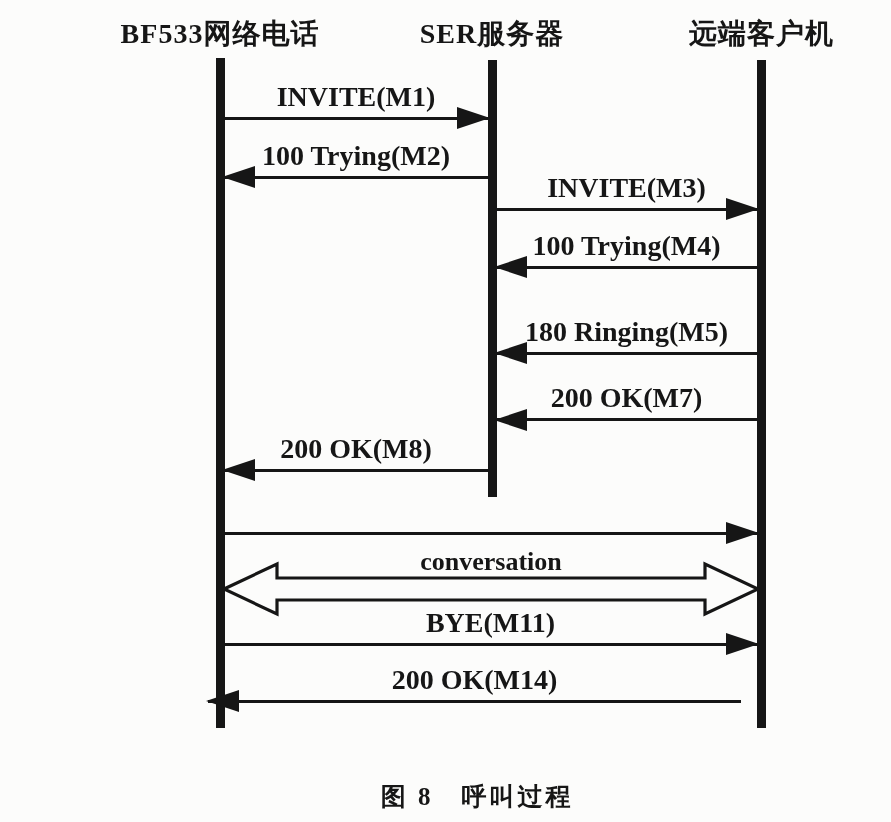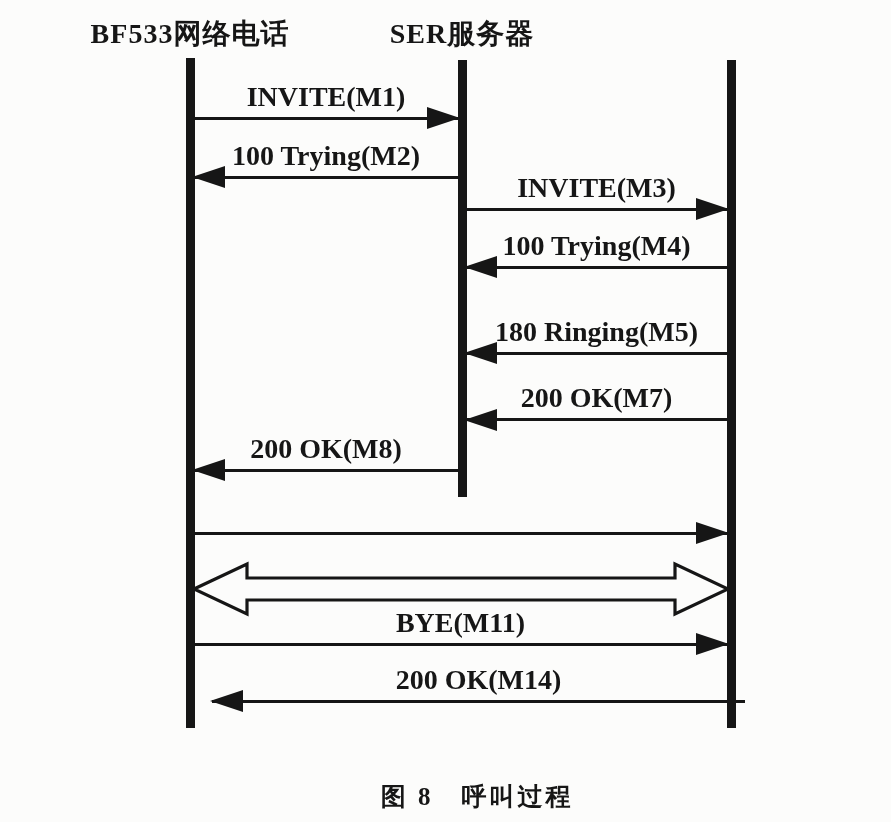--- a/index.html
+++ b/index.html
@@ -9,21 +9,21 @@
   }
   .page {
     position: relative;
     width: 891px;
     height: 822px;
     background: #fcfcfb;
     overflow: hidden;
     font-family: "Liberation Serif", serif;
     color: #161616;
   }
-  .stage { position: absolute; inset: 0; }
+  .stage { position: absolute; inset: 0; margin-left: 30px; }
 
   .actor-label {
     position: absolute;
     transform: translateX(-50%);
     font-size: 28px;
     font-weight: 700;
     letter-spacing: 1px;
     white-space: nowrap;
     color: #161616;
   }
@@ -87,20 +87,21 @@
 </style>
 </head>
 <body>
 
 <div class="page">
   <div class="stage" id="stage">
       <div class="actor-label" style="left: 190px; top: 15px;">BF533网络电话</div>
       <div class="lifeline" style="left: 185.5px; top: 58px; height: 670px;"></div>
       <div class="actor-label" style="left: 462px; top: 15px;">SER服务器</div>
       <div class="lifeline" style="left: 457.5px; top: 60px; height: 437px;"></div>
+      <div class="actor-label" style="left: 731.5px; top: 15px;">远端客户机</div>
       <div class="lifeline" style="left: 727px; top: 60px; height: 668px;"></div>
       <div class="msg" style="left: 194px; width: 264px; top: 79.5px;">
         <div class="msg-label">INVITE(M1)</div>
         <div class="msg-line"></div>
         <div class="msg-head dir-right"></div>
       </div>
       <div class="msg" style="left: 194px; width: 264px; top: 138.5px;">
         <div class="msg-label">100 Trying(M2)</div>
         <div class="msg-line"></div>
         <div class="msg-head dir-left"></div>
@@ -127,28 +128,29 @@
       </div>
       <div class="msg" style="left: 194px; width: 264px; top: 431.5px;">
         <div class="msg-label">200 OK(M8)</div>
         <div class="msg-line"></div>
         <div class="msg-head dir-left"></div>
       </div>
       <div class="msg" style="left: 194px; width: 533px; top: 494.5px;">
         <div class="msg-line"></div>
         <div class="msg-head dir-right"></div>
       </div>
+      <div class="conv-label" style="left: 192px; width: 538px; top: 547px;">conversation</div>
       <svg class="conv-svg" width="538" height="56" viewBox="0 0 538 56" style="left: 192px; top: 561px;">
         <polygon points="2,28 55,3 55,17 483,17 483,3 536,28 483,53 483,39 55,39 55,53" fill="#fcfcfb" stroke="#161616" stroke-width="3.2" stroke-linejoin="miter"></polygon>
       </svg>
       <div class="msg" style="left: 194px; width: 533px; top: 605.5px;">
         <div class="msg-label">BYE(M11)</div>
         <div class="msg-line"></div>
         <div class="msg-head dir-right"></div>
       </div>
-      <div class="msg" style="left: 212px; width: 533px; top: 662.5px;">
+      <div class="msg" style="left: 178px; width: 533px; top: 662.5px;">
         <div class="msg-label">200 OK(M14)</div>
         <div class="msg-line"></div>
         <div class="msg-head dir-left"></div>
       </div>
     </div>
   <div class="caption" style="left:477px; top:780px;">图 8　呼叫过程</div>
 </div>
 
 </body></html>

